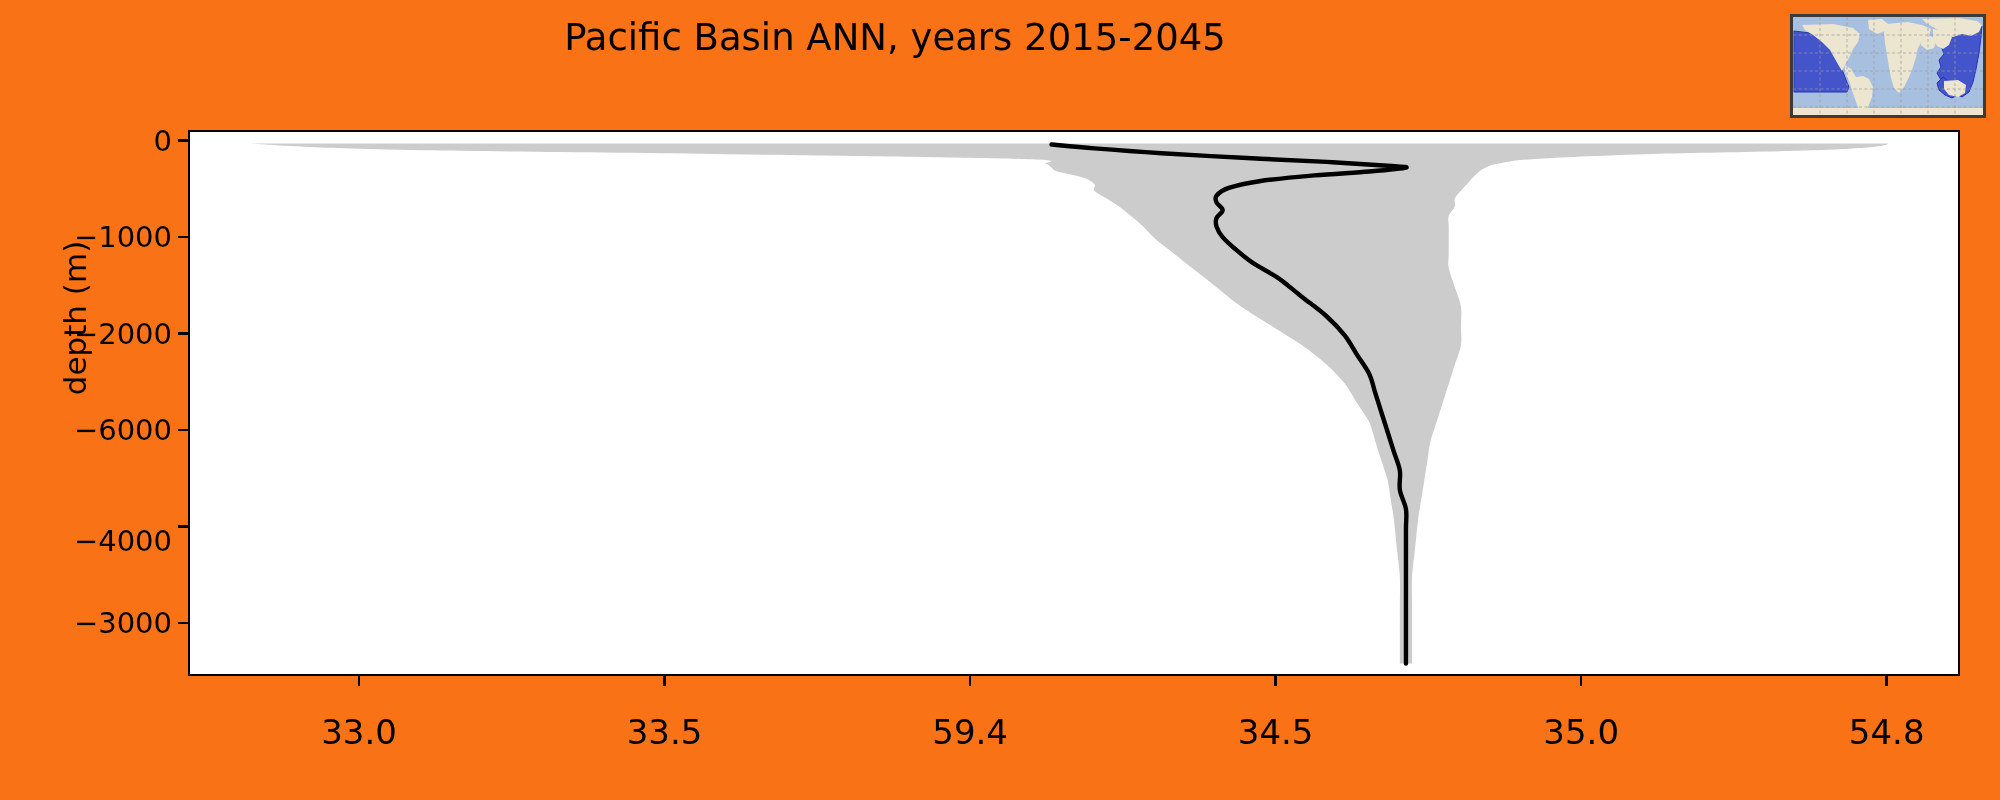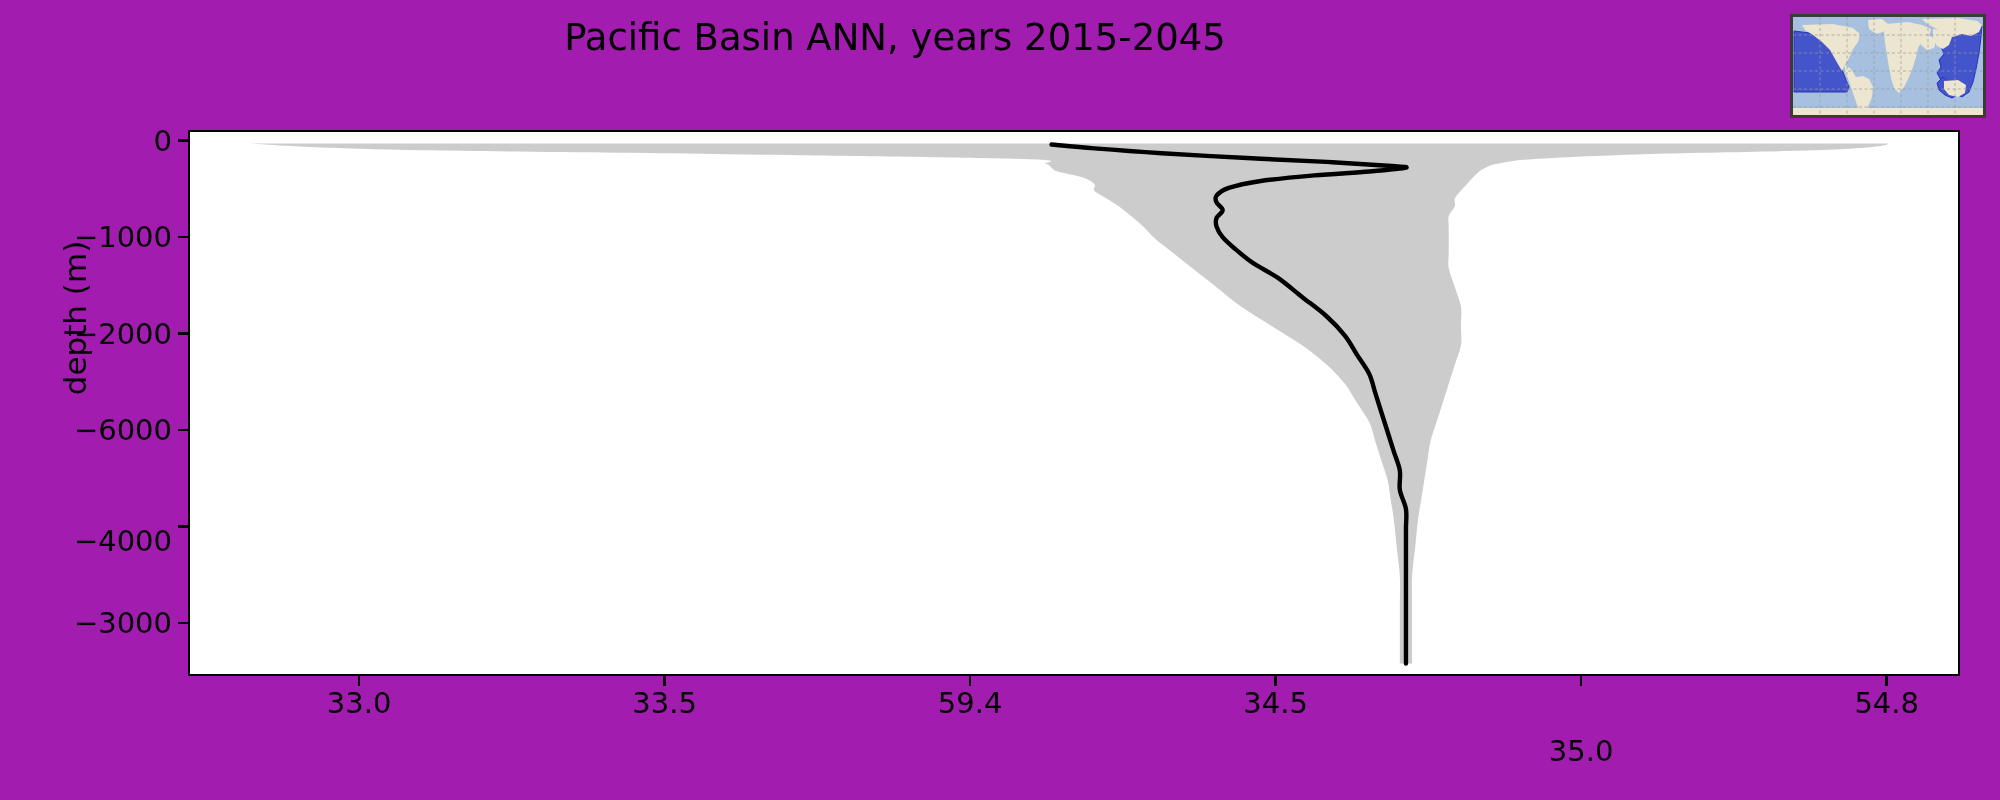--- a/index.html
+++ b/index.html
@@ -96,22 +96,22 @@
   }
   .ytick-mark {
     position: absolute;
     left: 178px;
     width: 10px;
     height: 2.4px;
     background: #000000;
   }
   .xtick-label {
     position: absolute;
-    top: 686px;
-    font-size: 29px;
+    top: 712px;
+    font-size: 34px;
     color: #000000;
     white-space: nowrap;
     transform: translateX(-50%);
   }
   .xtick-mark {
     position: absolute;
     top: 676px;
     width: 2.4px;
     height: 10px;
     background: #000000;
@@ -126,21 +126,21 @@
     border: 3px solid #3b3b3b;
     box-sizing: border-box;
     background: #f2ecd9;
     overflow: hidden;
   }
   #inset-map svg { display: block; }
 </style>
 </head>
 <body>
 
-<div id="figure" style="background: #a21caf;">
+<div id="figure" style="background: #f97316;">
 
   <div id="title-block">
     <div class="title-line-1">Pacific Basin ANN, years 2015-2045</div>
   </div>
 
   <div id="ylabel">depth (m)</div>
 
 
   <div id="ytick-label-layer">
       <div class="ytick-label" style="top: 140.611px;">0</div>
@@ -207,21 +207,21 @@
 
 <div class="xtick-mark" style="left: 357.89px;"></div>
     <div class="xtick-label" style="left: 359.09px;">33.0</div>
     <div class="xtick-mark" style="left: 663.407px;"></div>
     <div class="xtick-label" style="left: 664.607px;">33.5</div>
     <div class="xtick-mark" style="left: 968.924px;"></div>
     <div class="xtick-label" style="left: 970.124px;">59.4</div>
     <div class="xtick-mark" style="left: 1274.44px;"></div>
     <div class="xtick-label" style="left: 1275.64px;">34.5</div>
     <div class="xtick-mark" style="left: 1579.96px;"></div>
-    <div class="xtick-label" style="left: 1581.16px; margin-top: 48px;">35.0</div>
+    <div class="xtick-label" style="left: 1581.16px;">35.0</div>
     <div class="xtick-mark" style="left: 1885.48px;"></div>
     <div class="xtick-label" style="left: 1886.68px;">54.8</div>
     <div class="ytick-mark" style="top: 139.411px;"></div>
     <div class="ytick-mark" style="top: 235.878px;"></div>
     <div class="ytick-mark" style="top: 332.344px;"></div>
     <div class="ytick-mark" style="top: 428.811px;"></div>
     <div class="ytick-mark" style="top: 525.277px;"></div>
     <div class="ytick-mark" style="top: 621.743px;"></div>
   </div>
 

